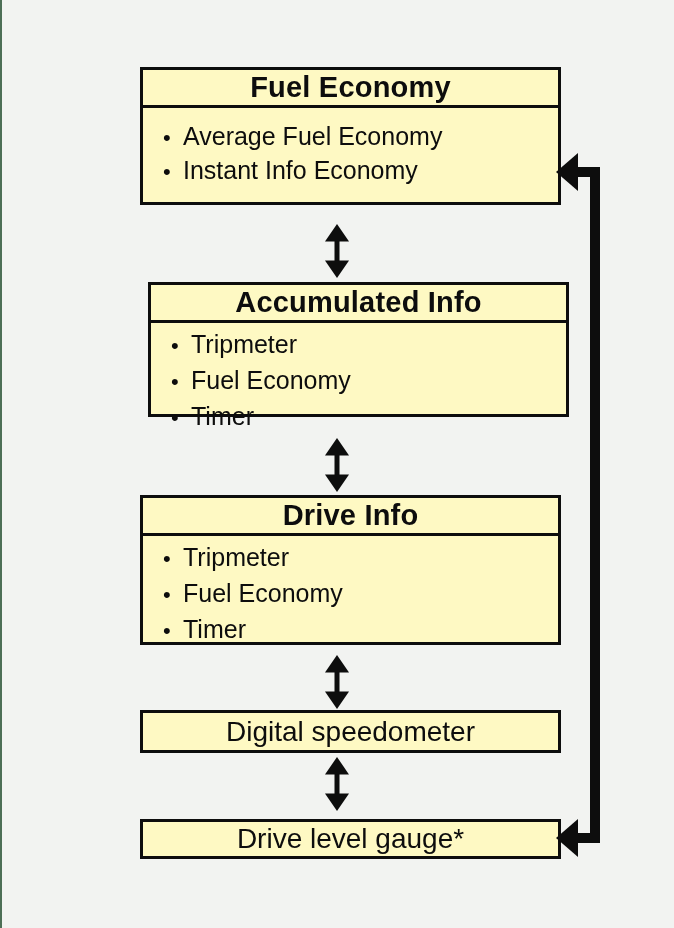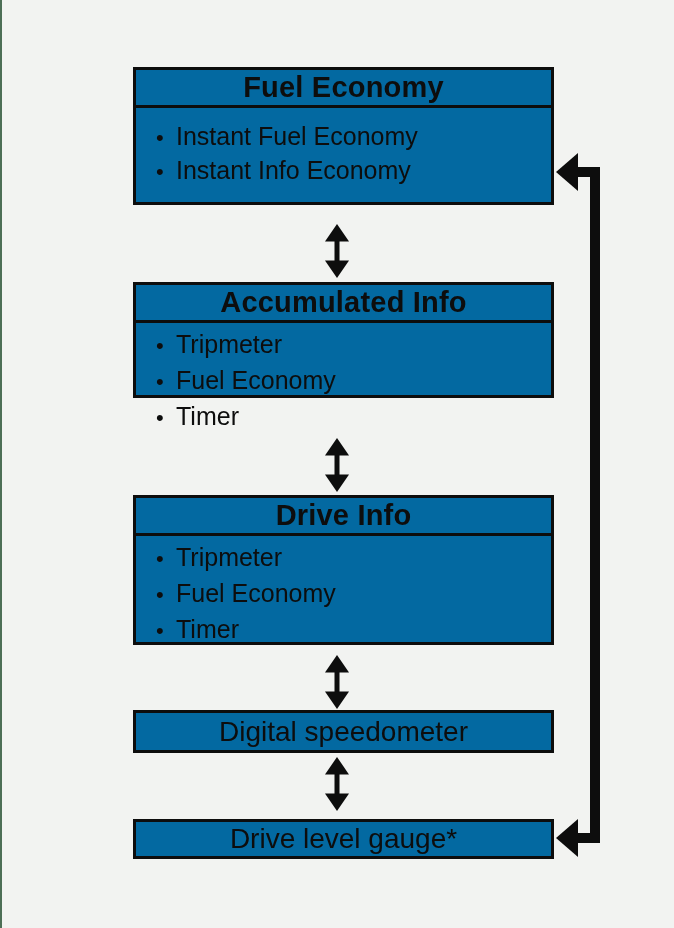--- a/index.html
+++ b/index.html
@@ -13,28 +13,28 @@
     overflow: hidden;
   }
   .edge-line {
     position: absolute;
     left: 0; top: 0;
     width: 2px; height: 928px;
     background: #4d6f56;
   }
   .panel {
     position: absolute;
-    left: 133px;
+    left: 140px;
     width: 421px;
     border: 3px solid #0d0d0d;
-    background: #0369a1;
+    background: #fef9c3;
     box-sizing: border-box;
   }
   .p1 { top: 67px;  height: 138px; }
-  .p2 { top: 282px; height: 116px; }
+  .p2 { top: 282px; height: 135px; margin-left: 8px; }
   .p3 { top: 495px; height: 150px; }
   .p4 { top: 710px; height: 43px; }
   .p5 { top: 819px; height: 40px; }
   .panel-header {
     height: 35px;
     line-height: 35px;
     border-bottom: 3px solid #0d0d0d;
     text-align: center;
     font-weight: 700;
     font-size: 29px;
@@ -84,21 +84,21 @@
 
 <div class="canvas">
 
   <div class="edge-line"></div>
 
   <section class="panel p1">
     <div class="panel-header">Fuel Economy</div>
     <div class="panel-body">
       <div class="bullet-line">
         <span class="bullet">•</span>
-        <span>Instant Fuel Economy</span>
+        <span>Average Fuel Economy</span>
       </div>
       <div class="bullet-line">
         <span class="bullet">•</span>
         <span>Instant Info Economy</span>
       </div>
     </div>
   </section>
 
   <svg class="varrow a1" viewBox="0 0 36 54">
     <rect x="15.5" y="12" width="5" height="30" fill="#0d0d0d"></rect>

